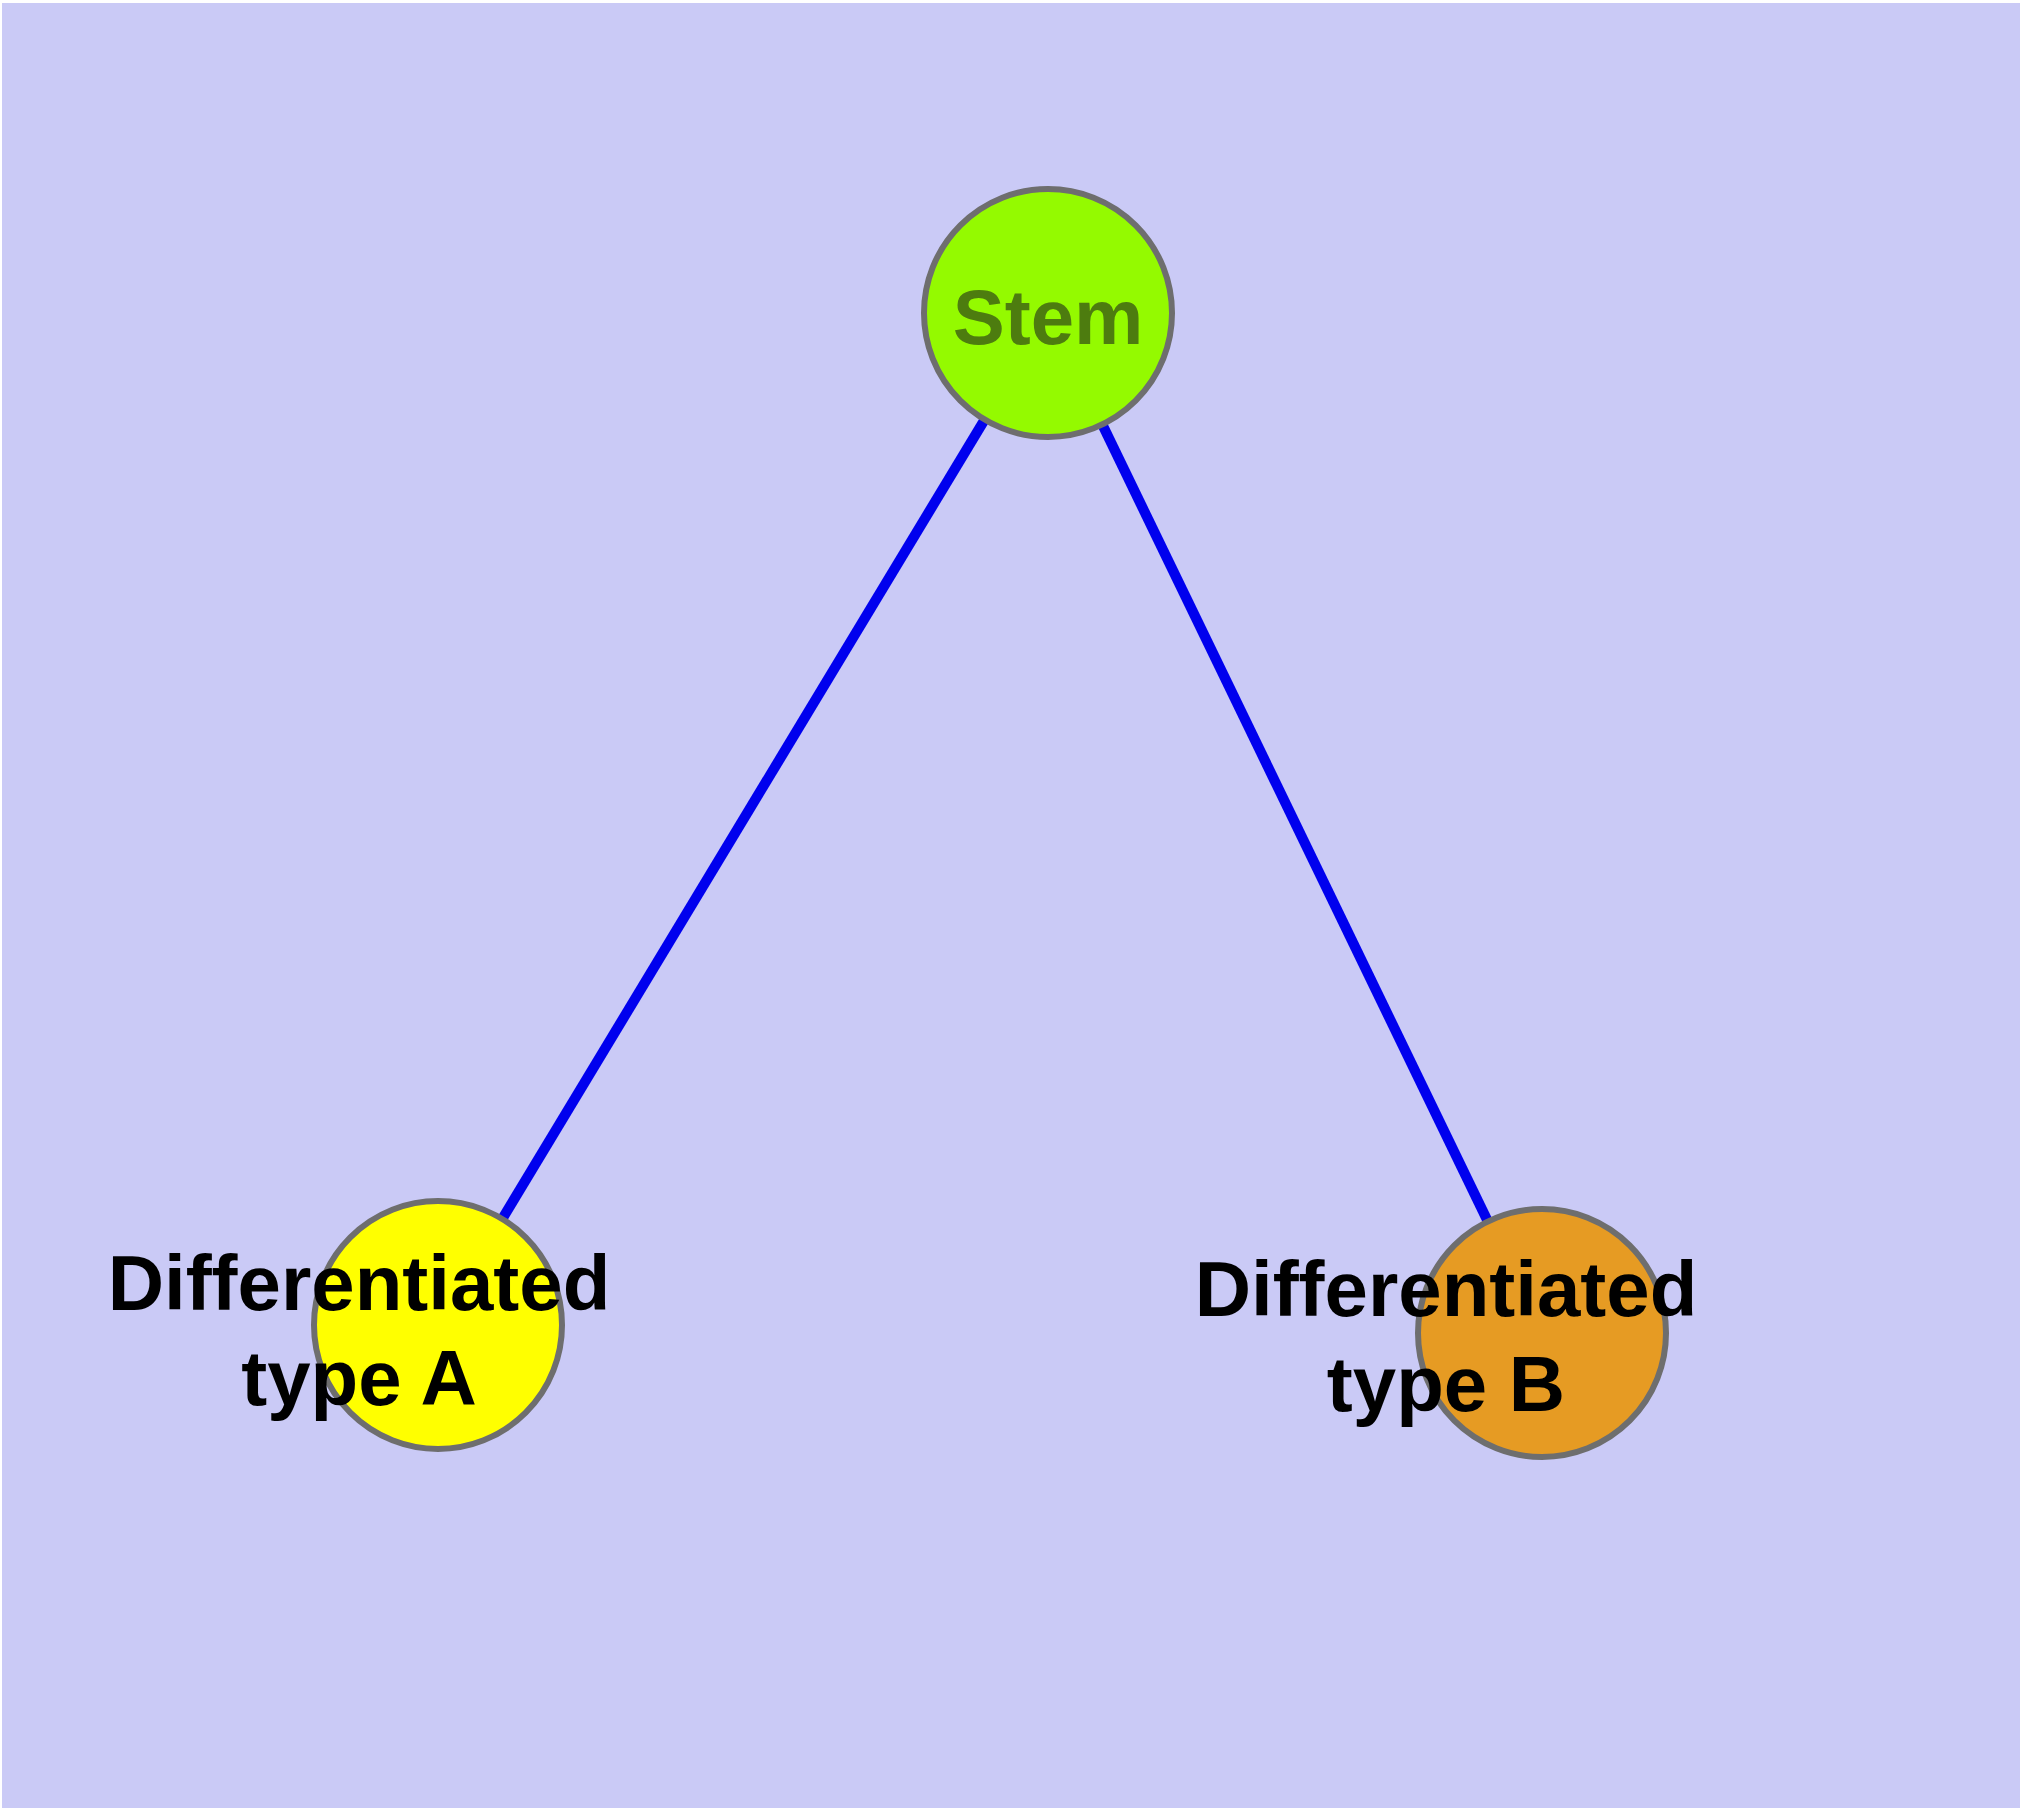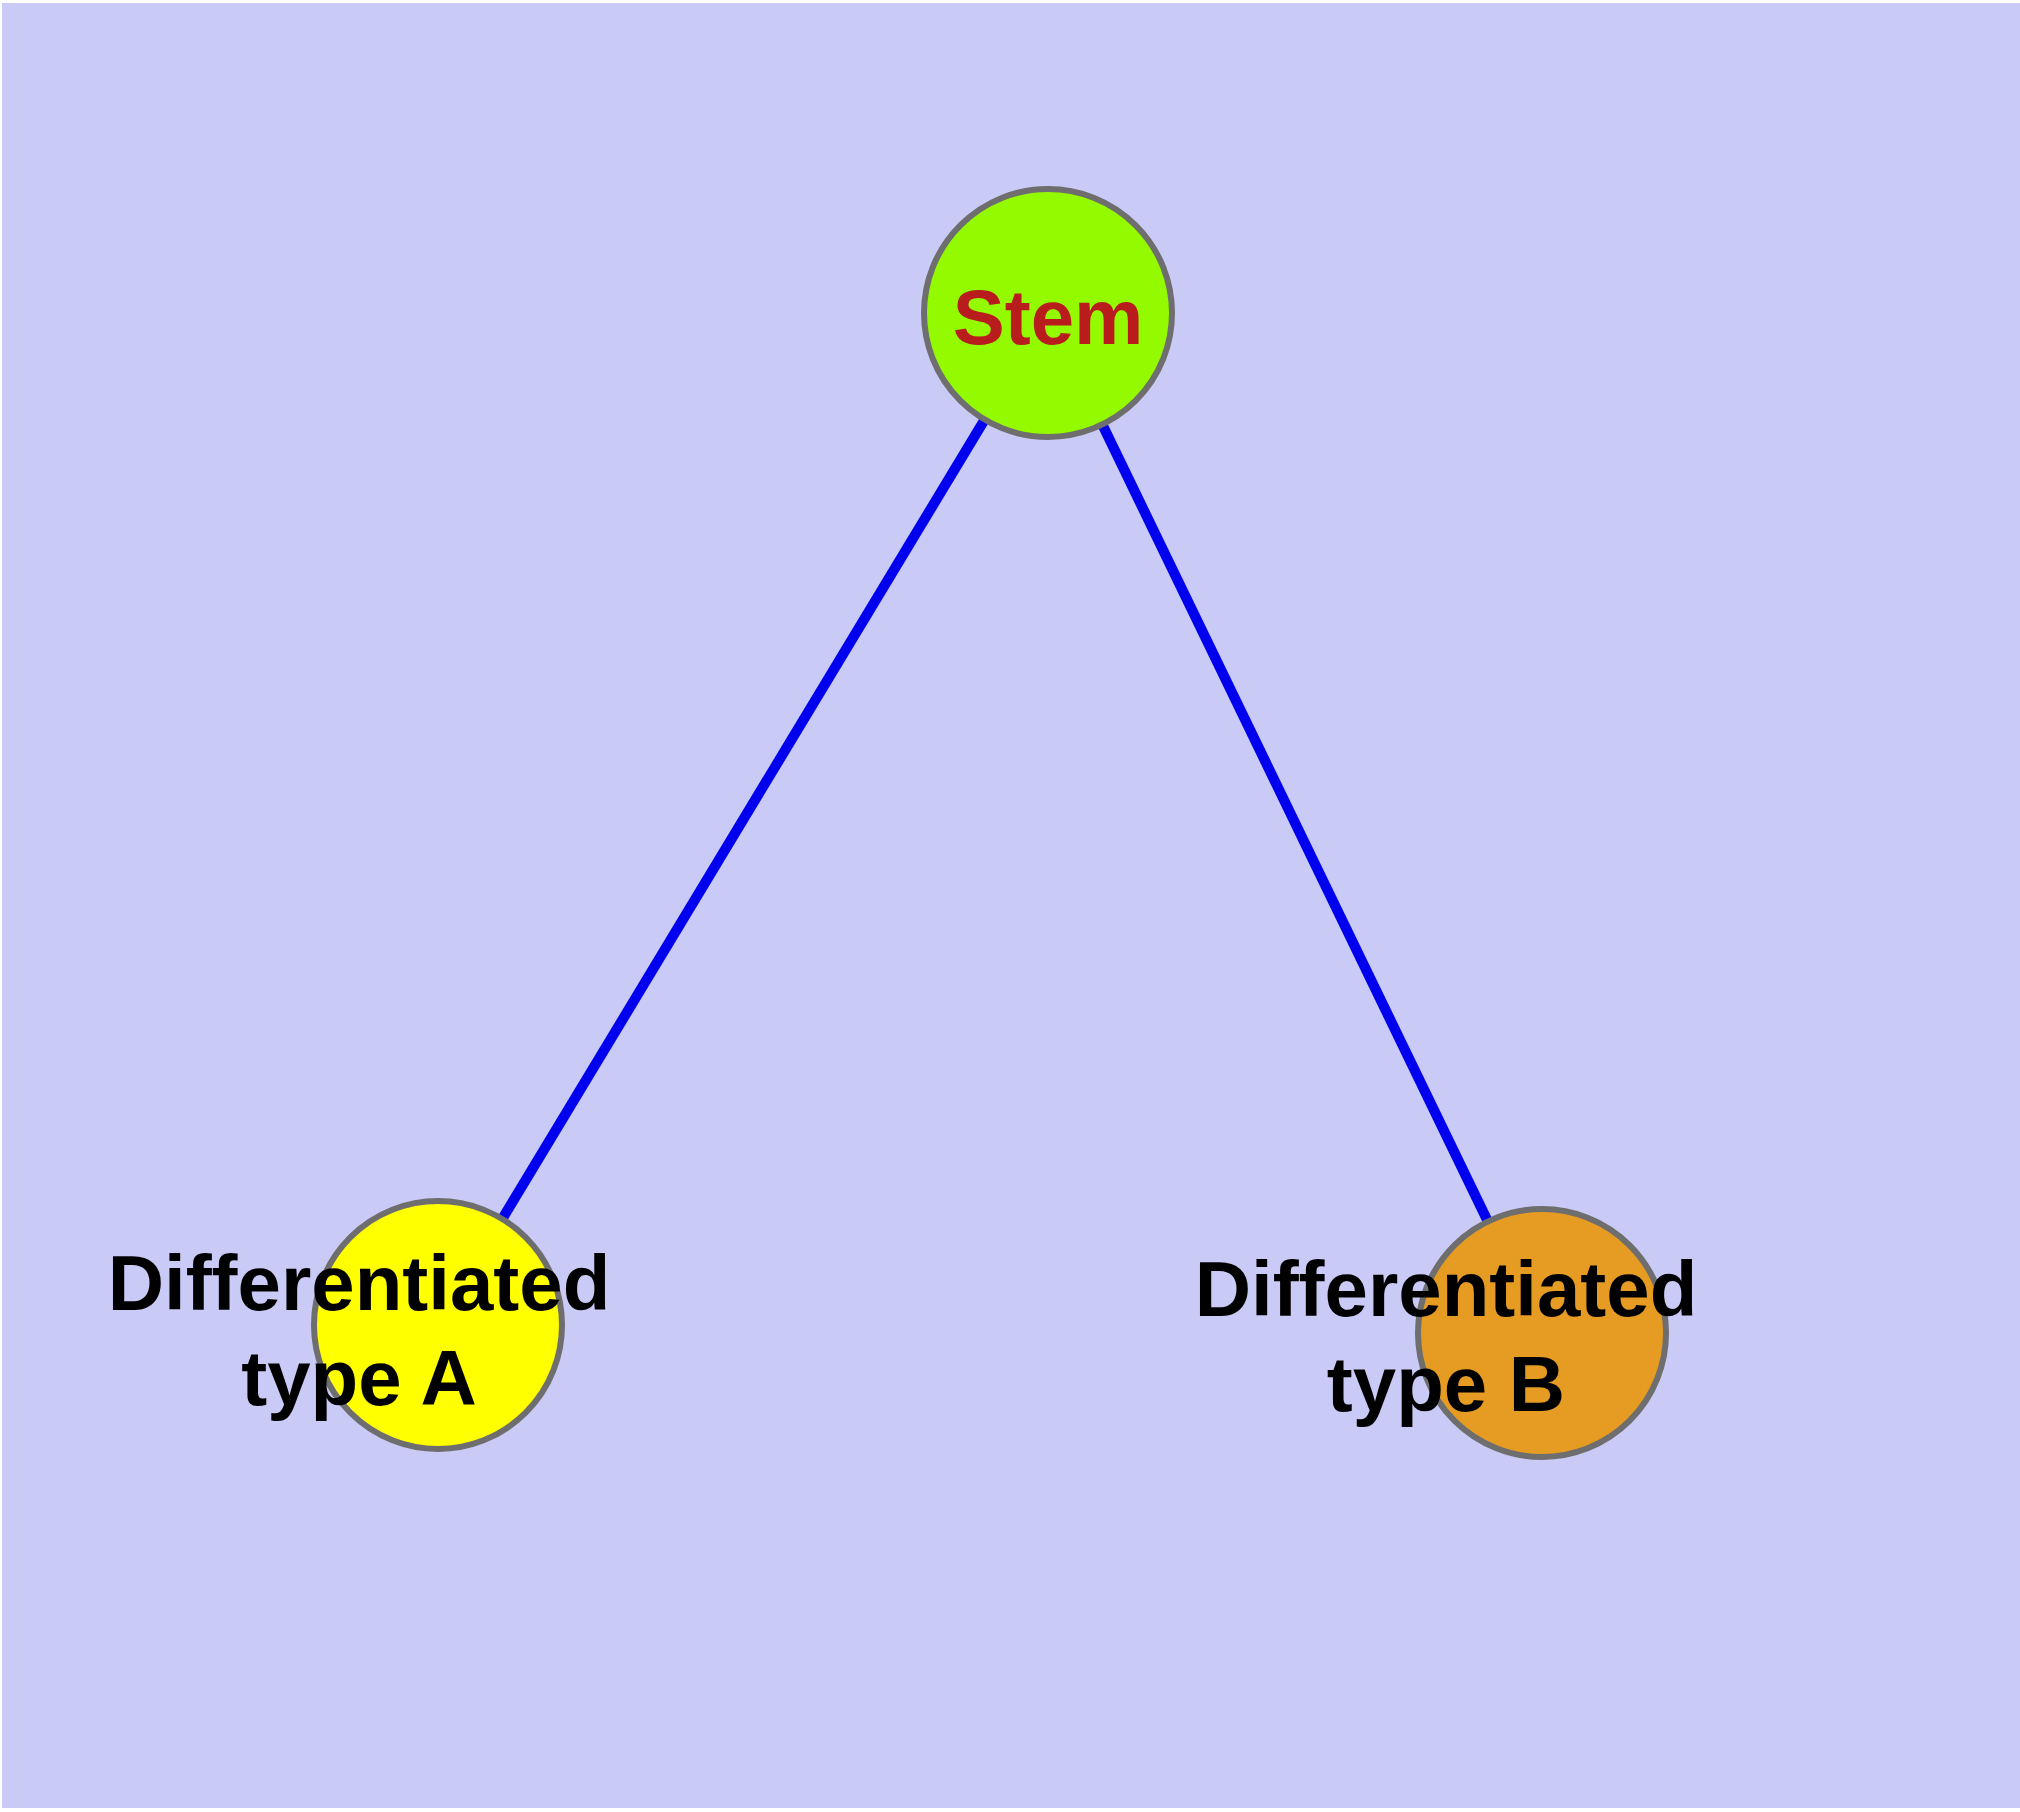--- a/index.html
+++ b/index.html
@@ -61,20 +61,20 @@
 
   <svg class="edges" viewBox="0 0 2384 2138">
     <line stroke-linecap="butt" x1="1237" y1="370" x2="517" y2="1563" stroke="#0000ee" stroke-width="12"></line>
     <line stroke-linecap="butt" x1="1237" y1="370" x2="1819" y2="1573" stroke="#0000ee" stroke-width="12"></line>
   </svg>
 
   <div class="node" style="left: 921px; top: 186px; width: 254px; height: 254px; background: rgb(148, 250, 0); border-color: rgb(110, 110, 110); border-width: 6.8px;"></div>
   <div class="node" style="left: 311px; top: 1198px; width: 254px; height: 254px; background: rgb(255, 255, 0); border-color: rgb(110, 110, 110); border-width: 6.8px;"></div>
   <div class="node" style="left: 1415px; top: 1206px; width: 254px; height: 254px; background: rgb(230, 155, 35); border-color: rgb(110, 110, 110); border-width: 6.8px;"></div>
 
-  <div class="node-label" style="left: 1048px; top: 317px; color: #b91c1c;">Stem</div>
+  <div class="node-label" style="left: 1048px; top: 317px; color: #4d7c0f;">Stem</div>
   <div class="node-label" style="left: 359px; top: 1331px; color: rgb(0, 0, 0);">Differentiated
 type A</div>
   <div class="node-label" style="left: 1446px; top: 1337px; color: rgb(0, 0, 0);">Differentiated
 type B</div>
 
 </div>
 
 
 </body></html>

